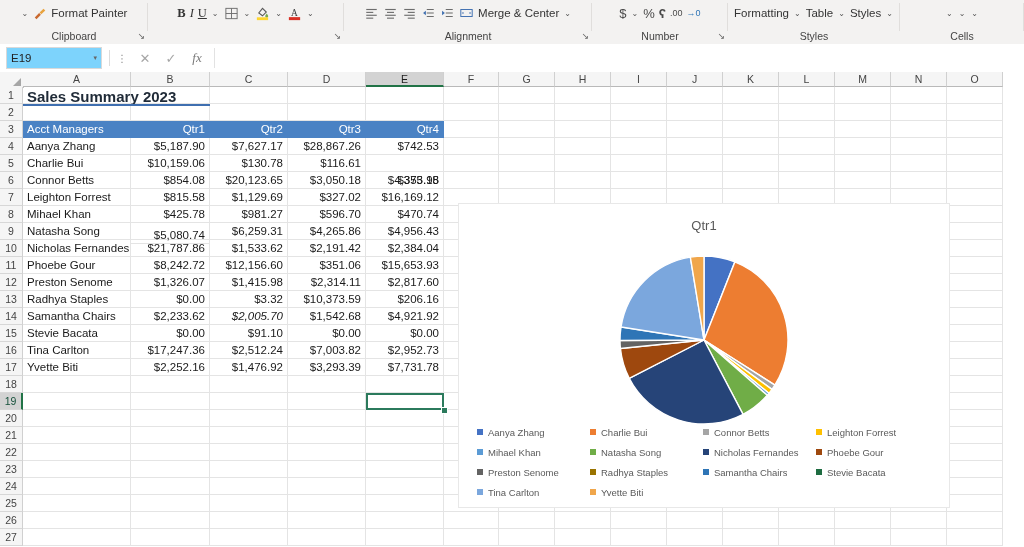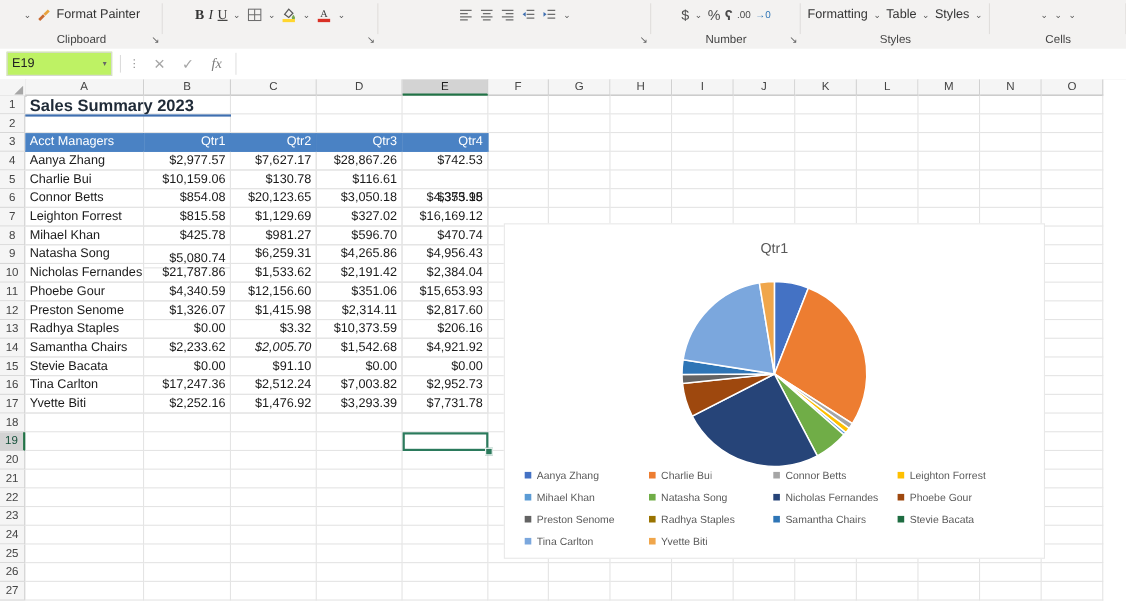--- a/index.html
+++ b/index.html
@@ -35,21 +35,21 @@
   .und-i{font-size:12.5px;text-decoration:underline;font-family:"Liberation Serif",serif;}
   .fp-text{font-size:11.5px;color:#343434;}
   
   .fbar{
     position:absolute;left:0;top:44px;width:1024px;height:28px;
     background:#ffffff;border-bottom:1px solid #d4d4d4;
     display:flex;align-items:center;
   }
   .namebox{
     margin-left:6px;width:86px;height:20px;
-    border:1px solid #d9d9d9;background:#bef264;
+    border:1px solid #d9d9d9;background:#7dd3fc;
     display:flex;align-items:center;justify-content:space-between;
     padding:0 4px;font-size:11.5px;color:#222;text-align:right;
   }
   .nb-caret{font-size:7px;color:#666;}
   .fb-sep{width:1px;height:16px;background:#dcdcdc;margin:0 7px;}
   .fb-dots{color:#8a8a8a;font-size:10px;letter-spacing:0;margin-right:5px;}
   .fb-ico{width:26px;text-align:center;font-size:13px;color:#a6a6a6;}
   .fb-fx{font-family:"Liberation Serif",serif;font-style:italic;font-size:13px;color:#7a7a7a;}
   .fb-input{
     flex:1;height:20px;margin-left:4px;margin-right:6px;
@@ -220,22 +220,30 @@
           <span class="cmd">
             <svg width="15" height="14" viewBox="0 0 16 16">
               <g stroke="#6d6d6d" stroke-width="1.2">
                 <line x1="6" y1="4" x2="14" y2="4"></line>
                 <line x1="6" y1="8" x2="14" y2="8"></line>
                 <line x1="6" y1="12" x2="14" y2="12"></line>
               </g>
               <path d="M1.8 5.5 L5 8 L1.8 10.5 Z" fill="#3f6fb0"></path>
             </svg>
           </span>
-          <span class="chev">⌄</span>
-        </div>
+          <span class="cmd">
+            <svg width="15" height="14" viewBox="0 0 16 16">
+              <rect x="1.5" y="4" width="13" height="8" fill="none" stroke="#3f6fb0" stroke-width="1.1"></rect>
+              <path d="M5 8 h-2.2 M11 8 h2.2" stroke="#3f6fb0" stroke-width="1.1"></path>
+            </svg>
+            <span style="margin-left:4px">Merge &amp; Center</span>
+          </span>
+          <span class="chev">⌄</span>
+        </div>
+        <div class="glabel">Alignment</div>
         <div class="dialoglaunch">↘</div>
         <div class="gdiv"></div>
       </div>
       <div class="rgroup" style="left: 592px; width: 136px;">
         <div class="grow" style="width: 136px; justify-content: center;">
           <span class="cmd" style="font-size:13px;color:#4a4a4a">$</span>
           <span class="chev">⌄</span>
           <span class="cmd" style="font-size:13px;color:#4a4a4a">%</span>
           <span class="cmd" style="font-size:13px;color:#4a4a4a;font-weight:bold">ʕ</span>
           <span class="cmd" style="font-size:9px;color:#4a4a4a">.00</span>
@@ -738,21 +746,21 @@
       <div class="cell" style="left: 812px; top: 442px; width: 56px;"></div>
       <div class="cell" style="left: 868px; top: 442px; width: 56px;"></div>
       <div class="cell" style="left: 924px; top: 442px; width: 56px;"></div>
       <div class="cell txt title" style="left: 0px; top: 0px; width: 187px;">Sales Summary 2023</div>
       <div class="cell txt hdr" style="left: 0px; top: 34px; width: 108px;">Acct Managers</div>
       <div class="cell num hdr" style="left: 108px; top: 34px; width: 79px;">Qtr1</div>
       <div class="cell num hdr" style="left: 187px; top: 34px; width: 78px;">Qtr2</div>
       <div class="cell num hdr" style="left: 265px; top: 34px; width: 78px;">Qtr3</div>
       <div class="cell num hdr" style="left: 343px; top: 34px; width: 78px;">Qtr4</div>
       <div class="cell txt" style="left: 0px; top: 51px; width: 108px;">Aanya Zhang</div>
-      <div class="cell num" style="left: 108px; top: 51px; width: 79px;">$2,977.57</div>
+      <div class="cell num" style="left: 108px; top: 51px; width: 79px;">$5,187.90</div>
       <div class="cell num" style="left: 187px; top: 51px; width: 78px;">$7,627.17</div>
       <div class="cell num" style="left: 265px; top: 51px; width: 78px;">$28,867.26</div>
       <div class="cell num" style="left: 343px; top: 51px; width: 78px;">$742.53</div>
       <div class="cell txt" style="left: 0px; top: 68px; width: 108px;">Charlie Bui</div>
       <div class="cell num" style="left: 108px; top: 68px; width: 79px;">$10,159.06</div>
       <div class="cell num" style="left: 187px; top: 68px; width: 78px;">$130.78</div>
       <div class="cell num" style="left: 265px; top: 68px; width: 78px;">$116.61</div>
       <div class="cell num" style="left: 343px; top: 68px; width: 78px; margin-top: 17px;">$355.15</div>
       <div class="cell txt" style="left: 0px; top: 85px; width: 108px;">Connor Betts</div>
       <div class="cell num" style="left: 108px; top: 85px; width: 79px;">$854.08</div>
@@ -773,21 +781,21 @@
       <div class="cell num" style="left: 108px; top: 140px; width: 79px;">$5,080.74</div>
       <div class="cell num" style="left: 187px; top: 136px; width: 78px;">$6,259.31</div>
       <div class="cell num" style="left: 265px; top: 136px; width: 78px;">$4,265.86</div>
       <div class="cell num" style="left: 343px; top: 136px; width: 78px;">$4,956.43</div>
       <div class="cell txt" style="left: 0px; top: 153px; width: 108px;">Nicholas Fernandes</div>
       <div class="cell num" style="left: 108px; top: 153px; width: 79px;">$21,787.86</div>
       <div class="cell num" style="left: 187px; top: 153px; width: 78px;">$1,533.62</div>
       <div class="cell num" style="left: 265px; top: 153px; width: 78px;">$2,191.42</div>
       <div class="cell num" style="left: 343px; top: 153px; width: 78px;">$2,384.04</div>
       <div class="cell txt" style="left: 0px; top: 170px; width: 108px;">Phoebe Gour</div>
-      <div class="cell num" style="left: 108px; top: 170px; width: 79px;">$4,340.59</div>
+      <div class="cell num" style="left: 108px; top: 170px; width: 79px;">$8,242.72</div>
       <div class="cell num" style="left: 187px; top: 170px; width: 78px;">$12,156.60</div>
       <div class="cell num" style="left: 265px; top: 170px; width: 78px;">$351.06</div>
       <div class="cell num" style="left: 343px; top: 170px; width: 78px;">$15,653.93</div>
       <div class="cell txt" style="left: 0px; top: 187px; width: 108px;">Preston Senome</div>
       <div class="cell num" style="left: 108px; top: 187px; width: 79px;">$1,326.07</div>
       <div class="cell num" style="left: 187px; top: 187px; width: 78px;">$1,415.98</div>
       <div class="cell num" style="left: 265px; top: 187px; width: 78px;">$2,314.11</div>
       <div class="cell num" style="left: 343px; top: 187px; width: 78px;">$2,817.60</div>
       <div class="cell txt" style="left: 0px; top: 204px; width: 108px;">Radhya Staples</div>
       <div class="cell num" style="left: 108px; top: 204px; width: 79px;">$0.00</div>

